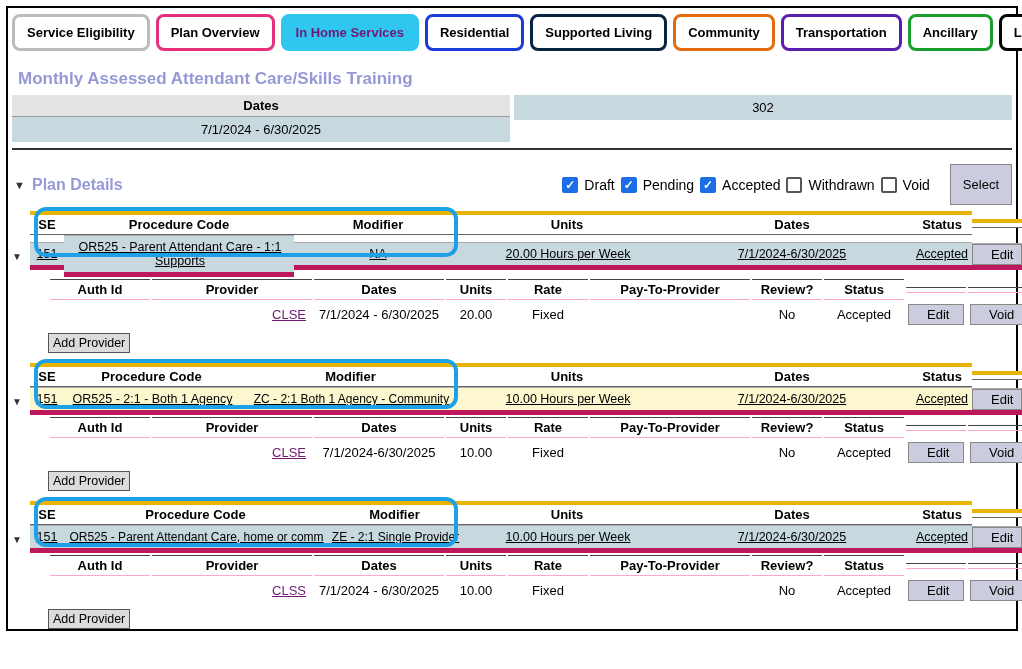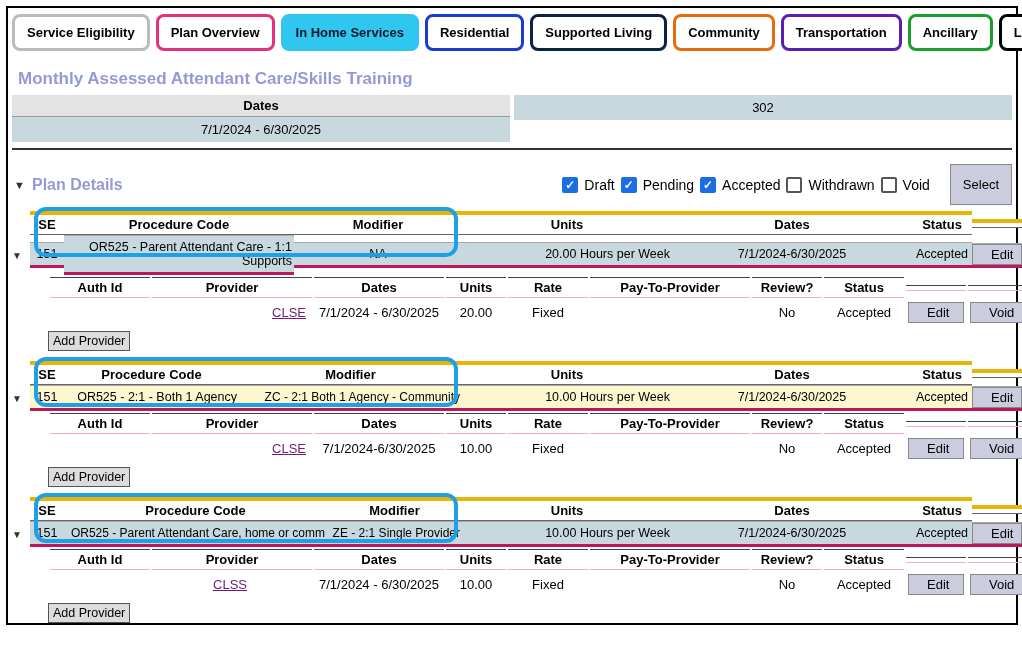--- a/index.html
+++ b/index.html
@@ -18,21 +18,21 @@
     border-width: 3px;
     border-style: solid;
     border-radius: 8px;
     padding: 8px 12px;
     font-weight: bold;
     font-size: 13px;
     background: #fff;
     white-space: nowrap;
     cursor: pointer;
   }
-  .tab.active { background: #2fc7f0; color: #0f172a; border-color: #2fc7f0; }
+  .tab.active { background: #2fc7f0; color: #701a75; border-color: #2fc7f0; }
   .section-title { color: #9799d7; font-weight: bold; font-size: 17px; margin: 4px 6px 6px 6px; }
   .summary { display: flex; gap: 4px; margin-bottom: 6px; }
   .summary-col { flex: 1; }
   .sum-head { background: #e3e3e3; text-align: center; font-weight: bold; padding: 3px 0; border-bottom: 1px solid #999; }
   .sum-body { background: #c7d9de; text-align: center; padding: 5px 0; }
   .hr { border-top: 2px solid #333; margin: 6px 0 14px 0; }
   .plan-row { display: flex; align-items: center; gap: 8px; margin-bottom: 6px; }
   .expander { color: #333; font-size: 11px; width: 10px; margin-left:2px;}
   .plan-title { color: #9799d7; font-weight: bold; font-size: 16px; flex: 1; }
   .filters { display: flex; align-items: center; gap: 6px; font-size: 14px; }
@@ -47,22 +47,22 @@
     font-size: 13px; cursor: pointer;
   }
   .btn-sm { padding: 2px 18px; }
   .plan-block { margin-bottom: 10px; position: relative; }
   .header-row, .body-row { display: grid; align-items: center; }
   
   .proc-grid { grid-template-columns: 18px 34px 230px 168px 210px 240px 60px 50px; column-gap:0; }
   .proc-grid2 { grid-template-columns: 18px 34px 175px 223px 210px 240px 60px 50px; column-gap:0; }
   .proc-grid3 { grid-template-columns: 18px 34px 263px 135px 210px 240px 60px 50px; column-gap:0; }
   .cell-head { background:#fff; font-weight:bold; text-align:center; padding:2px 0; border-top:4px solid #eab308; border-bottom:1px solid #666;}
-  .cell-body { background:#c7d9de; text-align:center; padding:4px 2px; border-top:1px solid #aaa; border-bottom:3px solid #be185d; font-size:12.5px;}
-  .cell-body.left { text-align:right; padding-left:4px;}
+  .cell-body { background:#c7d9de; text-align:center; padding:4px 2px; border-top:1px solid #aaa; border-bottom:5px solid #be185d; font-size:12.5px;text-decoration:underline;}
+  .cell-body.left { text-align:center; padding-left:4px;}
   .cell-body.yellow { background: #fdf7d0; }
   
   .sub-grid { grid-template-columns: 36px 100px 160px 130px 60px 80px 160px 70px 80px 60px 60px; column-gap:2px;}
   .sub-head { font-weight:bold; text-align:center; padding:2px 0; border-top:1px solid #444; border-bottom:1px solid #f9a8d4;}
   .sub-body { text-align:center; padding:4px 2px; }
   .link { color:#701a75; text-decoration:underline; cursor:pointer;}
   .add-prov { background:#dcdcdc; border:1px solid #555; padding:2px 4px; font-size:12.5px; display:inline-block; margin:4px 0 0 36px; cursor:pointer;}
   .arrow { font-size:10px; color:#333; }
   .hl { position:absolute; border:4px solid #1ea0e6; border-radius:12px; pointer-events:none; }
   
@@ -251,21 +251,21 @@
       <div class="sub-head">Rate</div>
       <div class="sub-head">Pay-To-Provider</div>
       <div class="sub-head">Review?</div>
       <div class="sub-head">Status</div>
       <div class="sub-head"></div>
         <div class="sub-head"></div>
     </div>
     <div class="body-row sub-grid">
       <div></div>
       <div class="sub-body"></div>
-      <div class="sub-body" style="padding-right:6px"><span class="link">CLSS</span></div>
+      <div class="sub-body" style="text-align:right;padding-right:6px"><span class="link">CLSS</span></div>
       <div class="sub-body">7/1/2024 - 6/30/2025</div>
       <div class="sub-body">10.00</div>
       <div class="sub-body">Fixed</div>
       <div class="sub-body"></div>
       <div class="sub-body">No</div>
       <div class="sub-body">Accepted</div>
       <div class="sub-body"><button class="btn btn-sm" style="width:100%">Edit</button></div>
       <div class="sub-body"><button class="btn btn-sm" style="width:100%">Void</button></div>
     </div>
     <span class="add-prov" style="margin-bottom:0">Add Provider</span>

